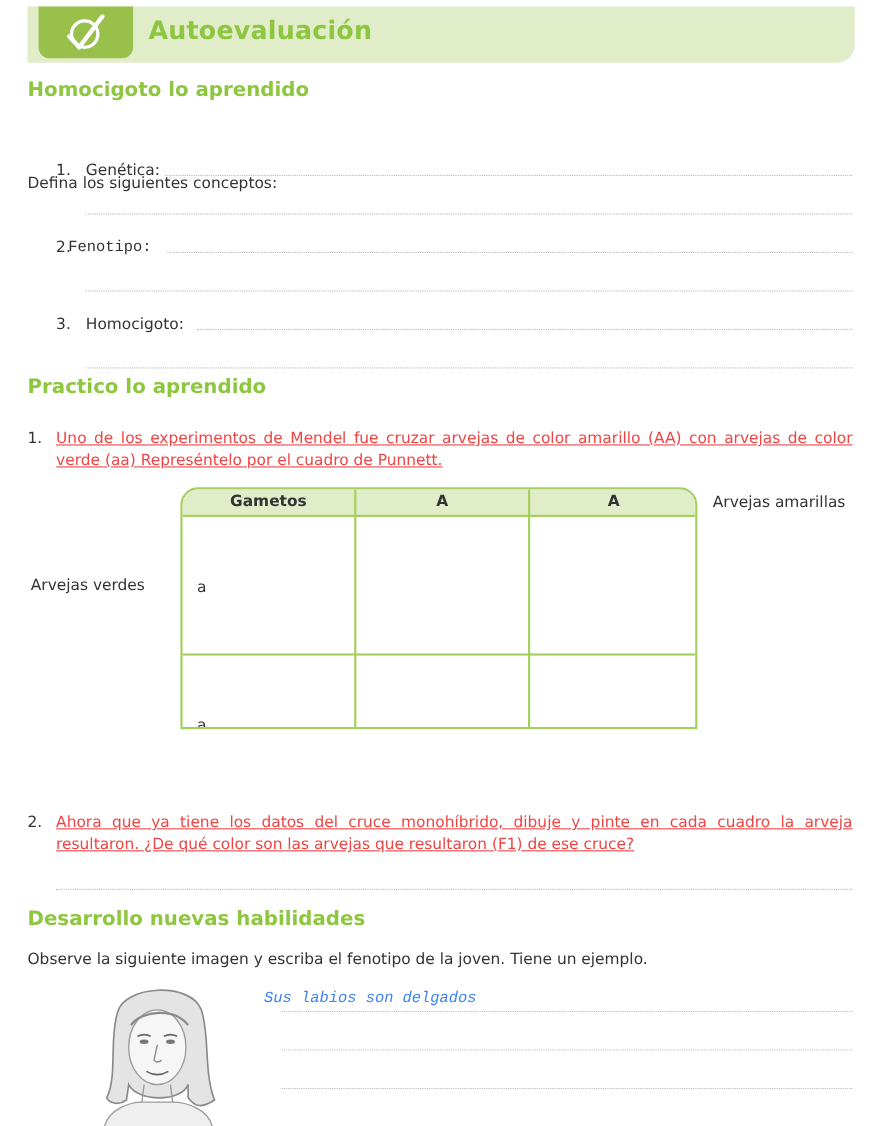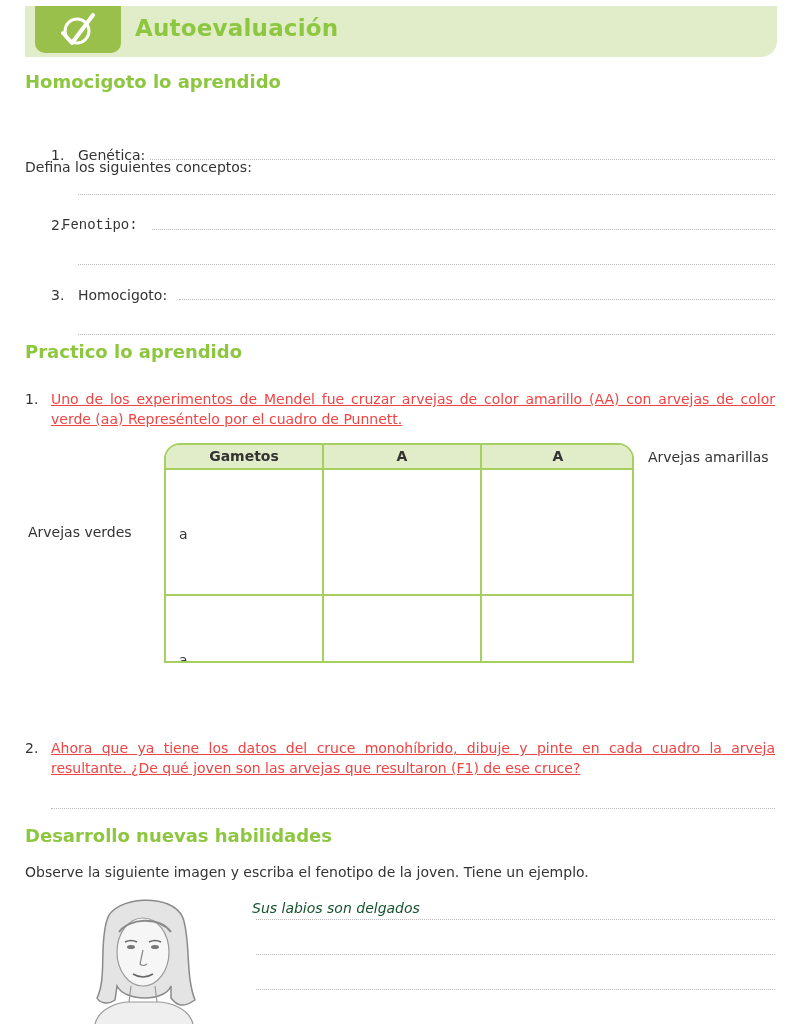--- a/index.html
+++ b/index.html
@@ -19,21 +19,21 @@
   .num { position: absolute; left: 25px; font-size: 14px; line-height: 20px; color: #333; }
 
   .punnett { position: absolute; left: 164px; top: 443px; width: 470px; height: 220px; border: 2px solid #a7cf5f; border-radius: 16px 16px 0 0; overflow: hidden; }
   .p-head { position: absolute; left: 0; top: 0; width: 100%; height: 25px; background: #e1ecc8; border-bottom: 2px solid #a7cf5f; }
   .p-vline { position: absolute; top: 0; bottom: 0; width: 2px; background: #a7cf5f; }
   .p-hline { position: absolute; left: 0; right: 0; height: 2px; background: #a7cf5f; }
   .p-hcell { position: absolute; top: 3px; font-size: 14px; font-weight: bold; color: #333; text-align: center; }
   .p-cell { position: absolute; font-size: 14px; color: #333; }
 
   .portrait { position: absolute; left: 85px; top: 890px; width: 120px; height: 134px; }
-  .example { position: absolute; left: 252px; top: 900px; font-size: 14px; font-style: italic; color: #14532d; }
+  .example { position: absolute; left: 240px; top: 900px; font-size: 14px; font-style: italic; color: #3b82f6; font-family: Liberation Mono, monospace; }
 </style>
 </head>
 <body>
 
 <div class="banner">
   <div class="banner-tab">
     <svg width="38" height="34" viewBox="0 0 38 34">
       <circle cx="18" cy="18" r="12" fill="none" stroke="#ffffff" stroke-width="3"></circle>
       <path d="M4 20 L13 30 L34 2" fill="none" stroke="#ffffff" stroke-width="4" stroke-linecap="round" stroke-linejoin="round"></path>
     </svg>
@@ -79,21 +79,21 @@
   <div class="p-cell" style="left:13px; top:81px;">a</div>
   <div class="p-cell" style="left:158px; top:27px; width:156px; height:122px;"></div>
   <div class="p-cell" style="left:316px; top:27px; width:152px; height:122px;"></div>
 
   <div class="p-cell" style="left:13px; top:207px;">a</div>
   <div class="p-cell" style="left:158px; top:151px; width:156px; height:122px;"></div>
   <div class="p-cell" style="left:316px; top:151px; width:152px; height:122px;"></div>
 </div>
 
 <div class="num" style="top:738px;">2.</div>
-<div class="para" style="top:738px;">Ahora que ya tiene los datos del cruce monohíbrido, dibuje y pinte en cada cuadro la arveja resultante. ¿De qué joven son las arvejas que resultaron (F1) de ese cruce?</div>
+<div class="para" style="top:738px;">Ahora que ya tiene los datos del cruce monohíbrido, dibuje y pinte en cada cuadro la arveja resultaron. ¿De qué color son las arvejas que resultaron (F1) de ese cruce?</div>
 <div class="dots" style="left:51px; top:808px; width:724px;"></div>
 
 <div class="h2" style="top:825px;">Desarrollo nuevas habilidades</div>
 <div class="txt" style="left:25px; top:864px;">Observe la siguiente imagen y escriba el fenotipo de la joven. Tiene un ejemplo.</div>
 
 <div class="portrait">
   <svg width="120" height="134" viewBox="0 0 120 134">
     <path d="M22 30 C28 6, 88 2, 98 28 C106 52, 100 84, 110 110 C98 118, 92 116, 86 108 L86 96 C80 112, 40 112, 32 96 L30 110 C22 116, 14 112, 12 108 C22 88, 14 54, 22 30 Z" fill="#e4e4e4" stroke="#8a8a8a" stroke-width="1.5"></path>
     <ellipse cx="58" cy="62" rx="26" ry="34" fill="#f6f6f6" stroke="#9a9a9a" stroke-width="1.2"></ellipse>
     <path d="M34 42 C44 28, 74 26, 86 42" fill="none" stroke="#8a8a8a" stroke-width="2"></path>

